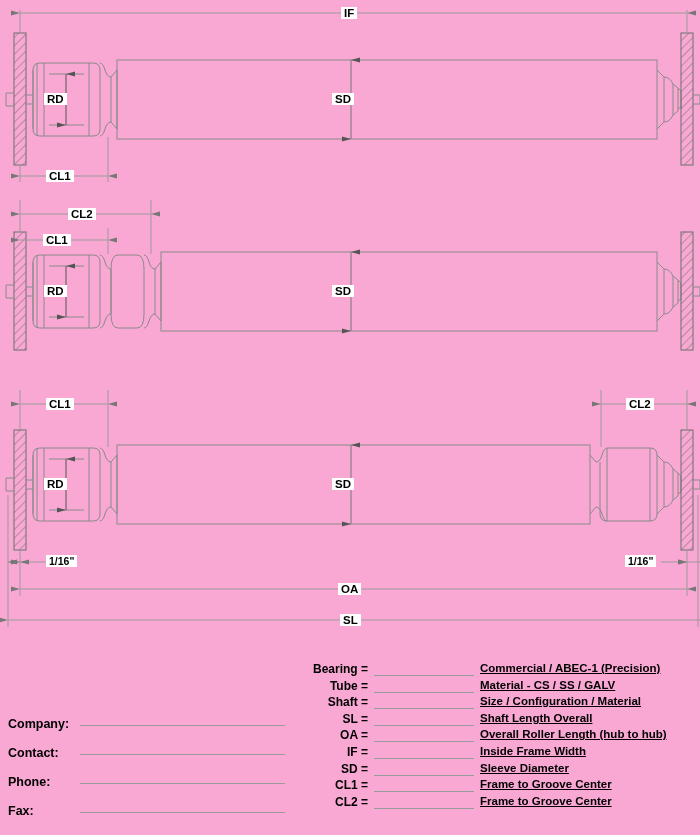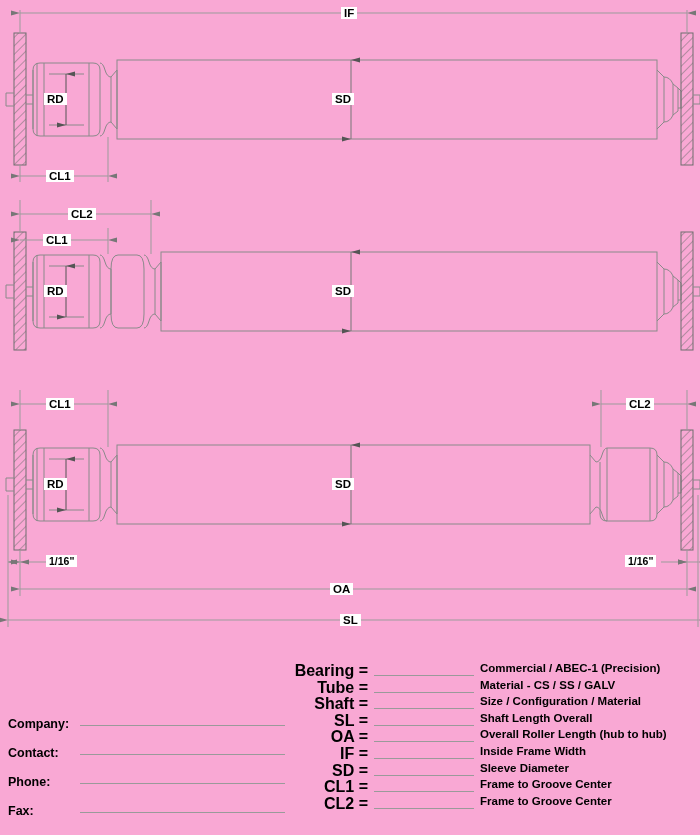--- a/index.html
+++ b/index.html
@@ -72,41 +72,42 @@
   .legend-row {
     position: relative;
     height: 16.6px;
   }
   .legend-row .code {
     position: absolute;
     left: 0;
     width: 78px;
     text-align: right;
     top: 1px;
-    font-size: 16px;
+    font-size: 12px;
     font-weight: bold;
     color: #000;
     white-space: nowrap;
   }
   .legend-row .blank {
     position: absolute;
     left: 84px;
     width: 100px;
     top: 14px;
     border-bottom: 1px solid #9a9a9a;
     height: 0;
   }
   .legend-row .desc {
     position: absolute;
     left: 190px;
     top: 1px;
     font-size: 11.5px;
     font-weight: bold;
     color: #000;
     white-space: nowrap;
+    text-decoration: underline;
   }
 </style>
 </head>
 <body>
 
 <div id="page">
 
   <svg class="drawing" viewBox="0 0 700 640" width="700" height="640">
     <defs>
       <pattern id="hatch" width="6" height="6" patternUnits="userSpaceOnUse" patternTransform="rotate(45)">
@@ -328,21 +329,21 @@
   <div class="dim-label" style="left:44px; top:285px;">RD</div>
   <div class="dim-label" style="left:332px; top:285px;">SD</div>
 
   <div class="dim-label" style="left:46px; top:398px;">CL1</div>
   <div class="dim-label" style="left:626px; top:398px;">CL2</div>
   <div class="dim-label" style="left:44px; top:478px;">RD</div>
   <div class="dim-label" style="left:332px; top:478px;">SD</div>
 
   <div class="dim-label small" style="left:46px; top:555px;">1/16"</div>
   <div class="dim-label small" style="left:625px; top:555px;">1/16"</div>
-  <div class="dim-label" style="left:330px; top:583px;">OA</div>
+  <div class="dim-label" style="left:338px; top:583px;">OA</div>
   <div class="dim-label" style="left:340px; top:614px;">SL</div>
 
   <div class="form-left">
     <div class="form-row">
       <span class="lbl">Company:</span>
       <span class="blank"></span>
     </div>
     <div class="form-row">
       <span class="lbl">Contact:</span>
       <span class="blank"></span>

